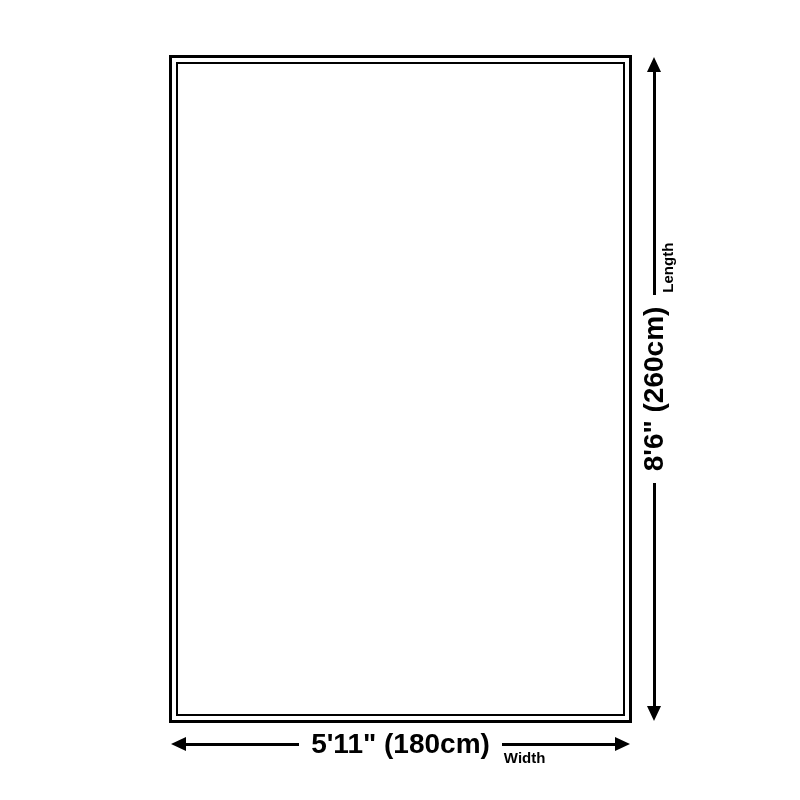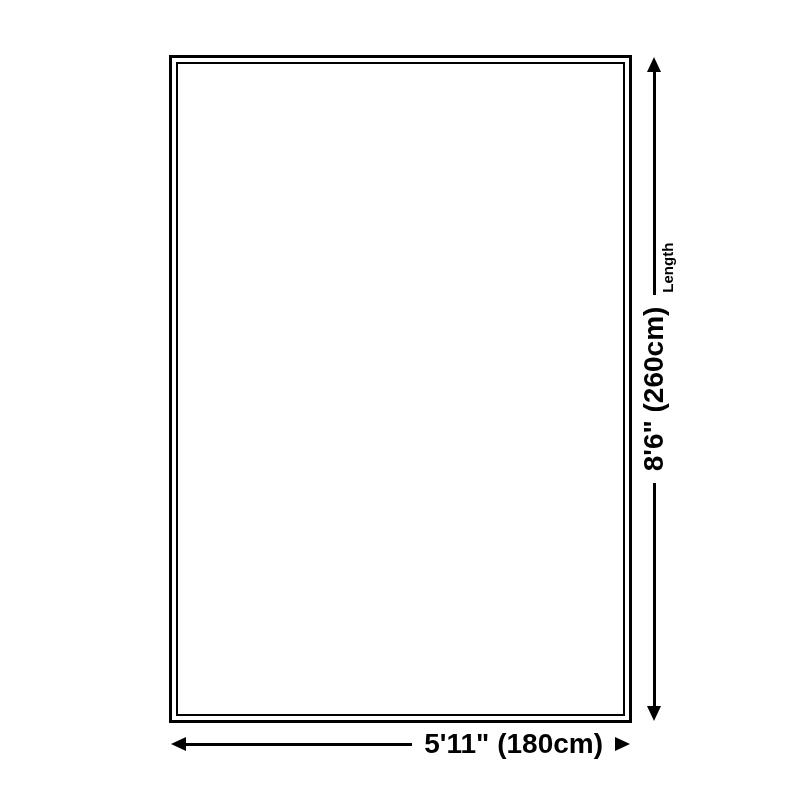--- a/index.html
+++ b/index.html
@@ -104,20 +104,24 @@
 <div class="canvas">
 
   <div class="rect-outer">
     <div class="rect-inner"></div>
   </div>
 
   <div class="dim dim-width">
     <span class="ah ah-start"></span>
     <span class="seg"></span>
     <span class="big-label">5'11" (180cm)</span>
+    <span class="seg2">
+      <span class="segline"></span>
+      <span class="small-label">Width</span>
+    </span>
     <span class="ah ah-end"></span>
   </div>
 
   <div class="dim dim-length">
     <span class="ah ah-start"></span>
     <span class="seg"></span>
     <span class="big-label">8'6" (260cm)</span>
     <span class="seg2">
       <span class="segline"></span>
       <span class="small-label">Length</span>

